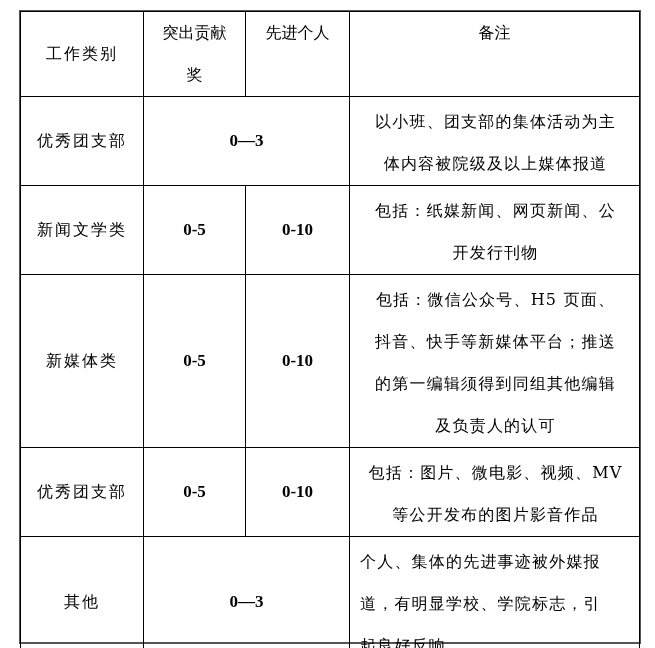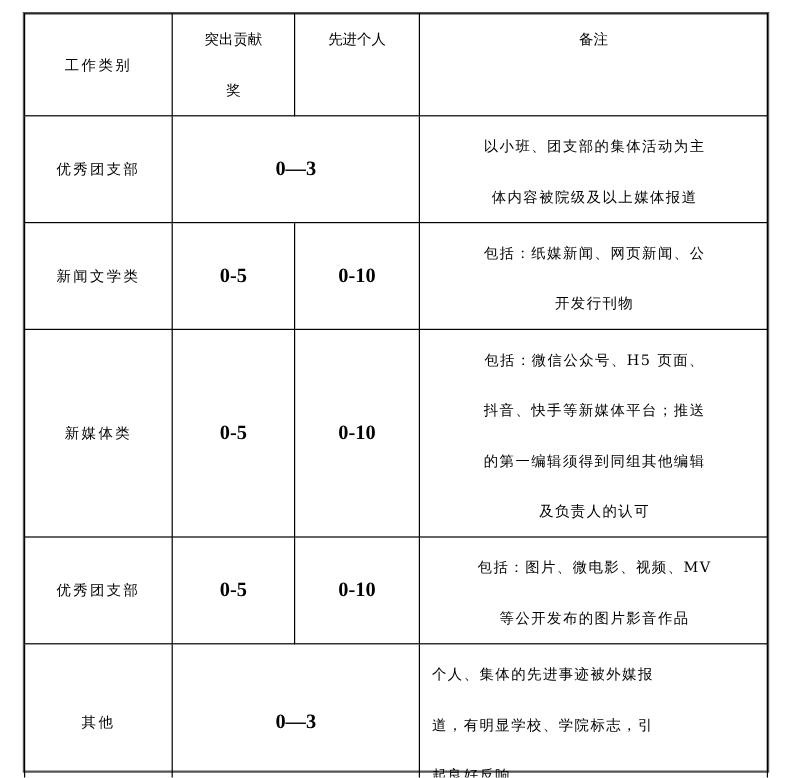--- a/index.html
+++ b/index.html
@@ -4,21 +4,21 @@
 <style>
   html, body { margin: 0; padding: 0; background: #ffffff; }
   body { width: 655px; height: 648px; position: relative; overflow: hidden;
          font-family: "DejaVu Serif", "Liberation Serif", serif; color: #000; }
   .tbl { position: absolute; left: 20px; top: 11px; width: 619px; height: 631px;
          border-collapse: collapse; table-layout: fixed; }
   .frame { position: absolute; left: 19px; top: 10px; width: 619px; height: 631px;
            border: 1px solid #555; border-right: 2px solid #555; border-bottom: 2px solid #555;
            pointer-events: none; }
   .tbl td { border: 1.5px solid #000; padding: 0 6px; text-align: center; vertical-align: middle;
-            font-size: 12px; line-height: 42px; }
+            font-size: 16px; line-height: 42px; }
   .tbl td.note { text-align: justify; text-align-last: center; padding: 4px 8px 0 10px; letter-spacing: 1.2px; }
   .tbl td.cat { letter-spacing: 2px; }
   .tbl td.num { font-family: "Liberation Serif", "DejaVu Serif", serif; font-weight: bold; font-size: 17px; }
   .hdr td { vertical-align: top; }
   .hdr td.cat { vertical-align: middle; margin-top: 24px; }
   .hdr td span { display: block; }
   .note .line { display: block; }
 </style>
 </head>
 <body>

